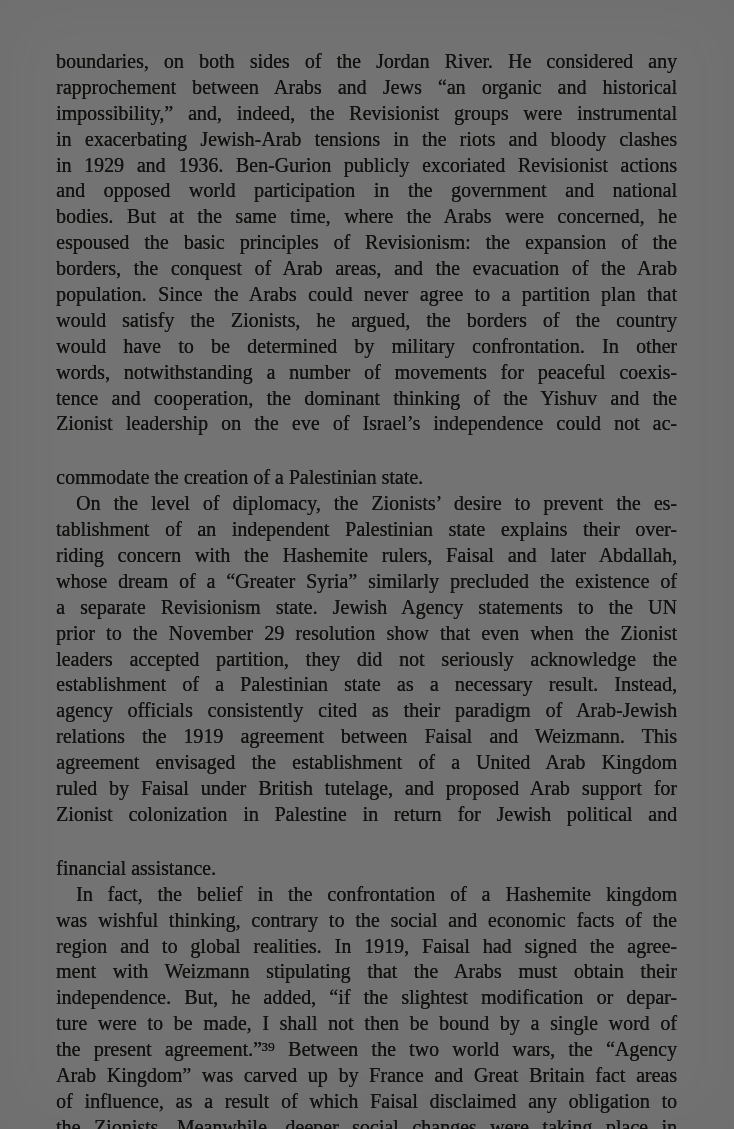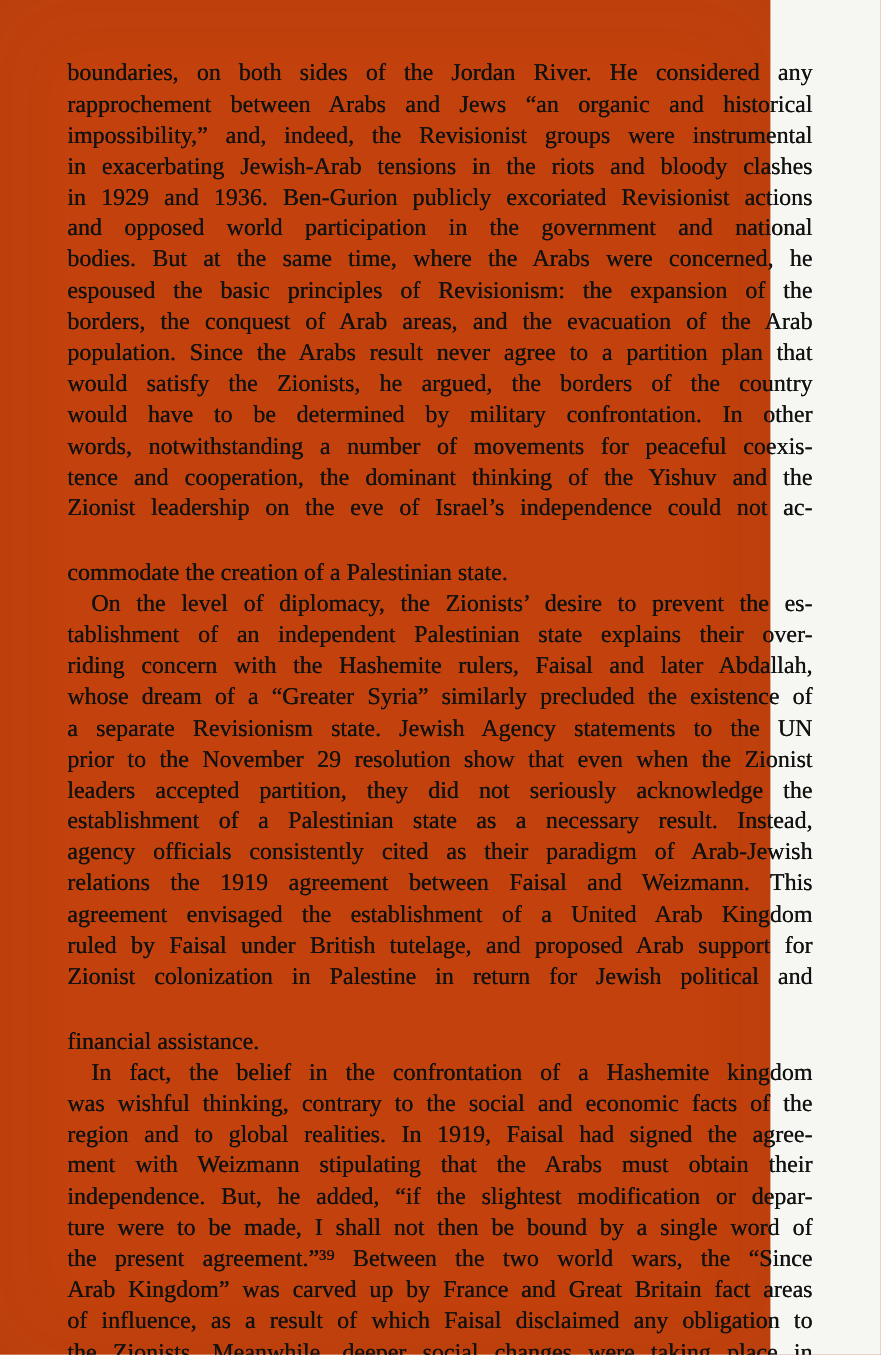--- a/index.html
+++ b/index.html
@@ -7,23 +7,23 @@
     padding: 0;
     width: 734px;
     height: 1129px;
     overflow: hidden;
   }
   body {
     background: #f6f6f3;
   }
   .page {
     position: relative;
-    width: 642px;
+    width: 734px;
     height: 1129px;
-    background: #c2410c;
+    background: #737373;
     box-shadow: inset 0 0 70px rgba(60,60,55,0.07);
   }
   .text-block {
     position: absolute;
     left: 56px;
     top: 49px;
     width: 621px;
     font-family: "Liberation Serif", "DejaVu Serif", serif;
     font-size: 20px;
     line-height: 25.9px;
@@ -54,21 +54,21 @@
       <div class="paragraph">
         <div class="line">boundaries, on both sides of the Jordan River. He considered any</div>
         <div class="line">rapprochement between Arabs and Jews “an organic and historical</div>
         <div class="line">impossibility,” and, indeed, the Revisionist groups were instrumental</div>
         <div class="line">in exacerbating Jewish-Arab tensions in the riots and bloody clashes</div>
         <div class="line">in 1929 and 1936. Ben-Gurion publicly excoriated Revisionist actions</div>
         <div class="line">and opposed world participation in the government and national</div>
         <div class="line">bodies. But at the same time, where the Arabs were concerned, he</div>
         <div class="line">espoused the basic principles of Revisionism: the expansion of the</div>
         <div class="line">borders, the conquest of Arab areas, and the evacuation of the Arab</div>
-        <div class="line">population. Since the Arabs result never agree to a partition plan that</div>
+        <div class="line">population. Since the Arabs could never agree to a partition plan that</div>
         <div class="line">would satisfy the Zionists, he argued, the borders of the country</div>
         <div class="line">would have to be determined by military confrontation. In other</div>
         <div class="line">words, notwithstanding a number of movements for peaceful coexis-</div>
         <div class="line">tence and cooperation, the dominant thinking of the Yishuv and the</div>
         <div class="line">Zionist leadership on the eve of Israel’s independence could not ac-</div>
         <div class="line last">commodate the creation of a Palestinian state.</div>
       </div>
       <div class="paragraph">
         <div class="line indent">On the level of diplomacy, the Zionists’ desire to prevent the es-</div>
         <div class="line">tablishment of an independent Palestinian state explains their over-</div>
@@ -85,20 +85,20 @@
         <div class="line">Zionist colonization in Palestine in return for Jewish political and</div>
         <div class="line last">financial assistance.</div>
       </div>
       <div class="paragraph">
         <div class="line indent">In fact, the belief in the confrontation of a Hashemite kingdom</div>
         <div class="line">was wishful thinking, contrary to the social and economic facts of the</div>
         <div class="line">region and to global realities. In 1919, Faisal had signed the agree-</div>
         <div class="line">ment with Weizmann stipulating that the Arabs must obtain their</div>
         <div class="line">independence. But, he added, “if the slightest modification or depar-</div>
         <div class="line">ture were to be made, I shall not then be bound by a single word of</div>
-        <div class="line">the present agreement.”³⁹ Between the two world wars, the “Since</div>
+        <div class="line">the present agreement.”³⁹ Between the two world wars, the “Agency</div>
         <div class="line">Arab Kingdom” was carved up by France and Great Britain fact areas</div>
         <div class="line">of influence, as a result of which Faisal disclaimed any obligation to</div>
         <div class="line">the Zionists. Meanwhile, deeper social changes were taking place in</div>
         <div class="line last">the Arab world, which even France and Britain were unprepared to</div>
       </div>
     </div>
 </div>
 
 </body></html>

